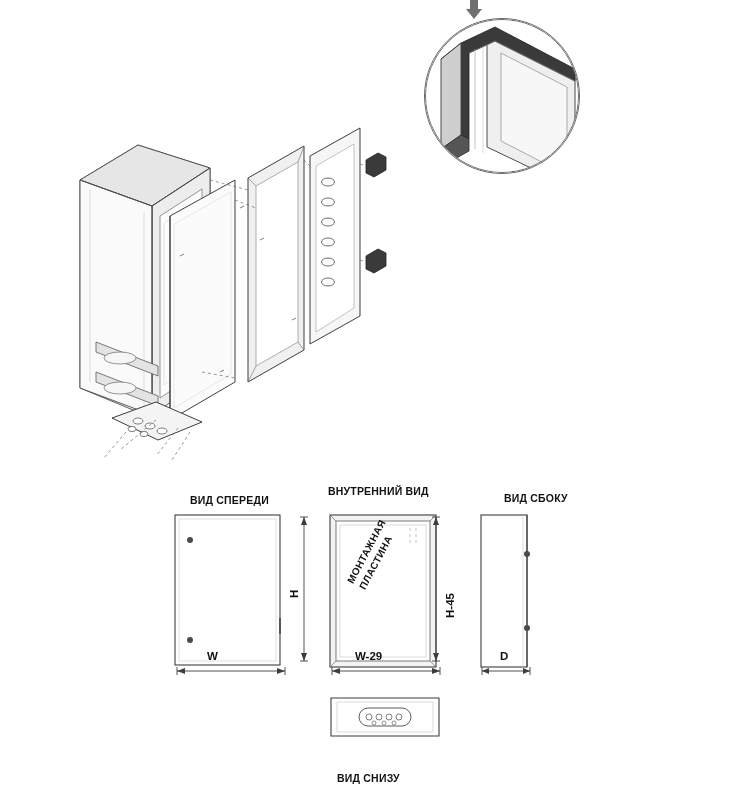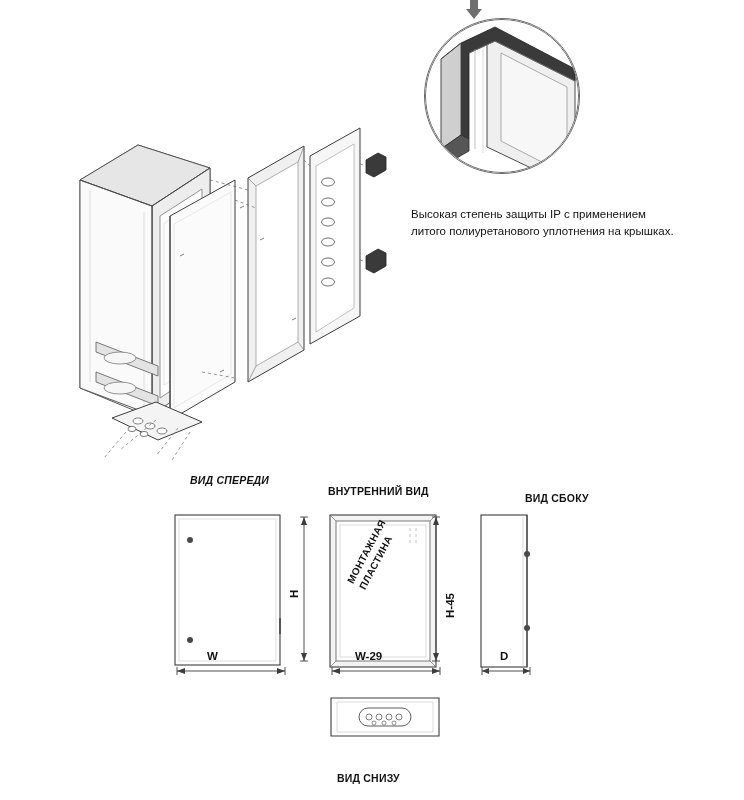--- a/index.html
+++ b/index.html
@@ -60,21 +60,20 @@
 
         <path d="M16 130 L36 116 L44 120 L44 132 L16 148 Z" fill="#565656" stroke="#2c2c2c" stroke-width="0.8"></path>
 
         <path d="M50 30 L50 130" stroke="#9a9a9a" stroke-width="0.6" fill="none"></path>
         <path d="M58 28 L58 134" stroke="#b5b5b5" stroke-width="0.5" fill="none"></path>
       </g>
       <circle cx="77" cy="77" r="76.5" class="nofill" stroke="#6a6a6a" stroke-width="1"></circle>
     </svg>
   </div>
 
-  <div class="desc">Высокая степень защиты IP с применением литого полиуретанового уплотнения на крышках.</div>
 
   <div class="explode">
     <svg width="340" height="340" viewBox="0 0 340 340">
       <g stroke="#4a4a4a" stroke-width="0.9" fill="none" stroke-linejoin="round">
 
         <path d="M20 60 L78 25 L150 48 L150 255 L78 292 L20 268 Z" fill="#f4f4f4"></path>
         <path d="M20 60 L78 25 L150 48 L92 86 Z" fill="#e6e6e6"></path>
         <path d="M92 86 L150 48 L150 255 L92 295 Z" fill="#ededed"></path>
         <path d="M20 60 L92 86 L92 295 L20 268 Z" fill="#fafafa"></path>
         <path d="M20 60 L92 86"></path>
@@ -139,23 +138,23 @@
           <path d="M232 200 l4 -2"></path>
           <path d="M160 252 l4 -2"></path>
           <path d="M120 136 l4 -2"></path>
         </g>
       </g>
     </svg>
   </div>
 
   <div class="views">
 
-    <div class="view-label" style="left:190px;top:4px;font-style:italic;">ВИД СПЕРЕДИ</div>
+    <div class="view-label" style="left:190px;top:24px;">ВИД СПЕРЕДИ</div>
     <div class="view-label" style="left:328px;top:15px;">ВНУТРЕННИЙ ВИД</div>
-    <div class="view-label" style="left:499px;top:22px;padding-left:26px;">ВИД СБОКУ</div>
+    <div class="view-label" style="left:478px;top:22px;padding-left:26px;">ВИД СБОКУ</div>
     <div class="view-label" style="left:337px;top:277px;margin-top:25px;">ВИД СНИЗУ</div>
 
     <div style="position:absolute;left:170px;top:40px;">
       <svg width="120" height="180" viewBox="0 0 120 180">
         <rect x="5" y="5" width="105" height="150" fill="#ffffff" stroke="#3d3d3d" stroke-width="1.1"></rect>
         <rect x="9" y="9" width="97" height="142" fill="none" stroke="#c9c9c9" stroke-width="0.6"></rect>
         <circle cx="20" cy="30" r="3" fill="#4a4a4a"></circle>
         <circle cx="20" cy="130" r="3" fill="#4a4a4a"></circle>
         <path d="M110 108 L110 124" stroke="#3d3d3d" stroke-width="1.4"></path>
       </svg>

